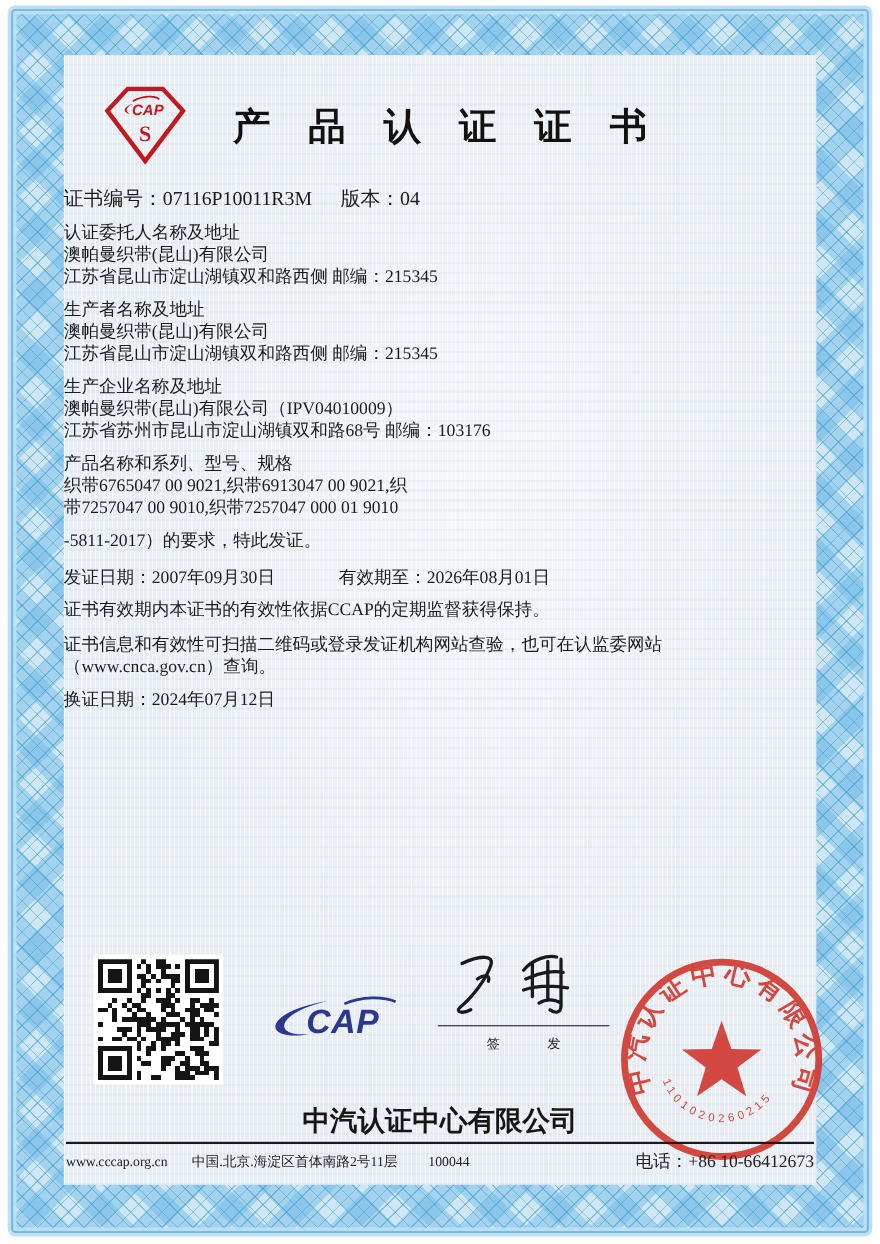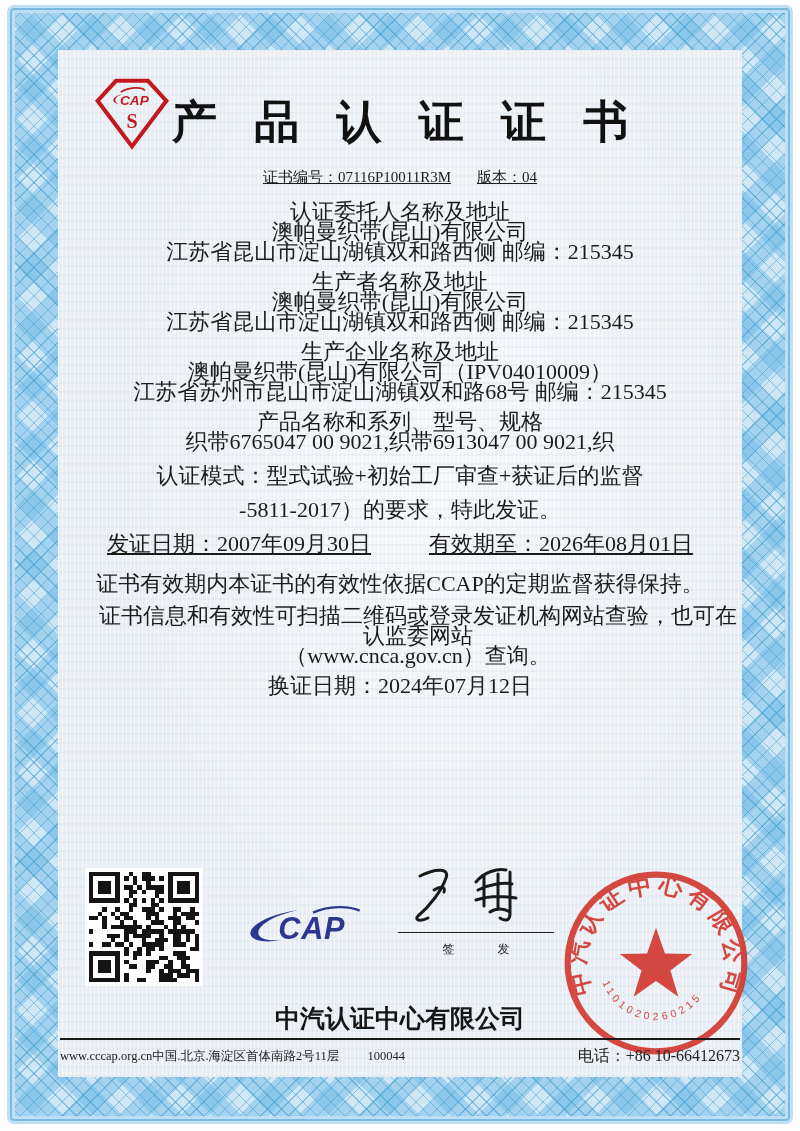--- a/index.html
+++ b/index.html
@@ -18,44 +18,44 @@
   
   .paper{position:absolute;left:58px;top:50px;right:58px;bottom:54px;
     background-color:#e9eef4;
     background-image:
       repeating-linear-gradient(90deg, rgba(255,255,255,.55) 0 1px, rgba(255,255,255,0) 1px 4px),
       repeating-linear-gradient(0deg, rgba(210,222,233,.35) 0 2px, rgba(255,255,255,0) 2px 9px),
       radial-gradient(ellipse at 55% 40%, rgba(255,255,255,.5), rgba(255,255,255,0) 60%);
     }
   .diamond-logo{position:absolute;left:34px;top:22px;width:80px;height:80px;}
   .title{position:absolute;left:0;right:0;top:42px;text-align:center;
-         font-size:45px;font-weight:bold;letter-spacing:13px;text-indent:13px;color:#111;}
-  .certno{position:absolute;left:0;right:0;top:118px;text-align:center;font-size:15px;text-decoration:underline;}
+         font-size:34px;font-weight:bold;letter-spacing:13px;text-indent:13px;color:#111;}
+  .certno{position:absolute;left:0;right:0;top:118px;font-size:18px;}
   .certno .gap{display:inline-block;width:26px;}
-  .body-flow{position:absolute;left:0;right:0;top:152px;text-align:center;font-size:22px;line-height:20px;}
+  .body-flow{position:absolute;left:0;right:0;top:152px;font-size:16px;line-height:20px;}
   .section{margin-bottom:10px;}
   .mode-line{margin-top:14px;margin-bottom:14px;}
   .statement{margin-bottom:14px;}
-  .dates{margin-bottom:20px;text-decoration:underline;}
+  .dates{margin-bottom:9px;}
   .dates .spacer{display:inline-block;width:58px;}
   .validity{margin-bottom:12px;}
-  .query{margin-bottom:10px;padding-left:36px;}
+  .query{margin-bottom:10px;}
   .renewal{}
   
   .qr{position:absolute;left:27px;top:818px;width:118px;height:118px;background:#fff;padding:4px;box-sizing:border-box;}
   .brand-logo{position:absolute;left:183px;top:850px;width:140px;height:52px;}
   .signature{position:absolute;left:338px;top:806px;width:160px;text-align:center;}
   .signature .sig-strokes{width:140px;height:76px;display:block;margin:0 auto;}
   .signature .sig-line{border-bottom:1.5px solid #222;margin:0 2px;}
   .signature .sig-label{font-size:12px;letter-spacing:20px;text-indent:20px;margin-top:8px;color:#222;}
   .stamp{position:absolute;left:503px;top:818px;width:190px;height:190px;opacity:.92;}
   .issuer-name{position:absolute;left:0;right:0;top:952px;text-align:center;
     font-family:"Liberation Sans","DejaVu Sans",sans-serif;font-weight:bold;font-size:25px;color:#161616;}
   .footer-line{position:absolute;left:2px;right:2px;top:988px;border-top:2px solid #1a1a1a;}
-  .footer-row{position:absolute;left:2px;right:2px;top:996px;display:flex;align-items:center;font-size:12.5px;color:#222;}
+  .footer-row{position:absolute;left:2px;right:2px;top:996px;display:flex;align-items:center;font-size:12.5px;color:#222;gap:22px;}
   .footer-row .site{flex:0 0 auto;}
   .footer-row .addr{flex:1 1 auto;}
   .footer-row .addr .pc{display:inline-block;margin-left:28px;}
   .footer-row .phone{flex:0 0 auto;font-size:16px;}
 </style>
 </head>
 <body>
 
 <div class="cert">
   <div class="frame"></div>
@@ -85,30 +85,30 @@
 
       <div class="section">
         <div>生产者名称及地址</div>
         <div>澳帕曼织带(昆山)有限公司</div>
         <div>江苏省昆山市淀山湖镇双和路西侧 邮编：215345</div>
       </div>
 
       <div class="section">
         <div>生产企业名称及地址</div>
         <div>澳帕曼织带(昆山)有限公司（IPV04010009）</div>
-        <div>江苏省苏州市昆山市淀山湖镇双和路68号 邮编：215345</div>
+        <div>江苏省苏州市昆山市淀山湖镇双和路68号 邮编：103176</div>
       </div>
 
       <div class="section">
         <div>产品名称和系列、型号、规格</div>
         <div>织带6765047 00 9021,织带6913047 00 9021,织</div>
-      </div>
-
-
-      <div class="mode-line">认证模式：型式试验+初始工厂审查+获证后的监督</div>
+        <div>带7257047 00 9010,织带7257047 000 01 9010</div>
+      </div>
+
+
 
       <div class="statement">
         <div>-5811-2017）的要求，特此发证。</div>
       </div>
 
       <div class="dates">
         <span>发证日期：</span><span>2007年09月30日</span><span class="spacer"></span><span>有效期至：</span><span>2026年08月01日</span>
       </div>
 
       <div class="validity">证书有效期内本证书的有效性依据CCAP的定期监督获得保持。</div>

